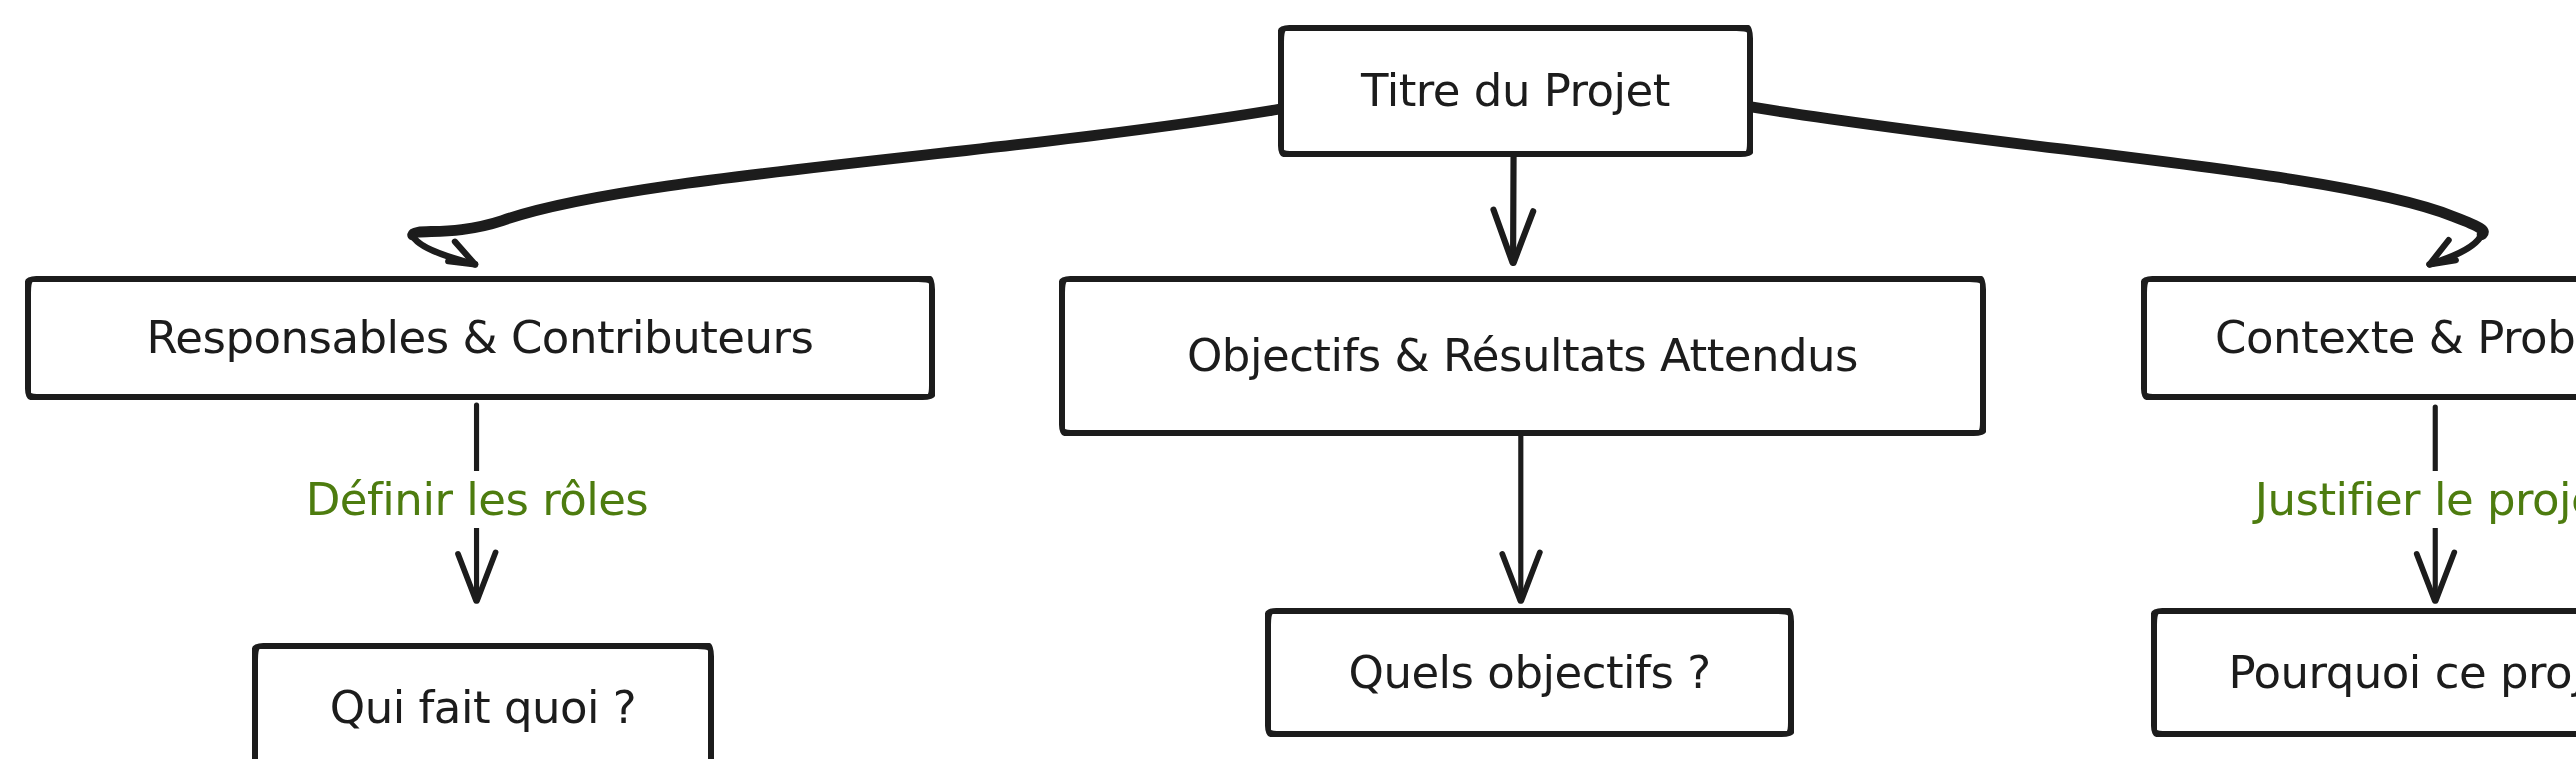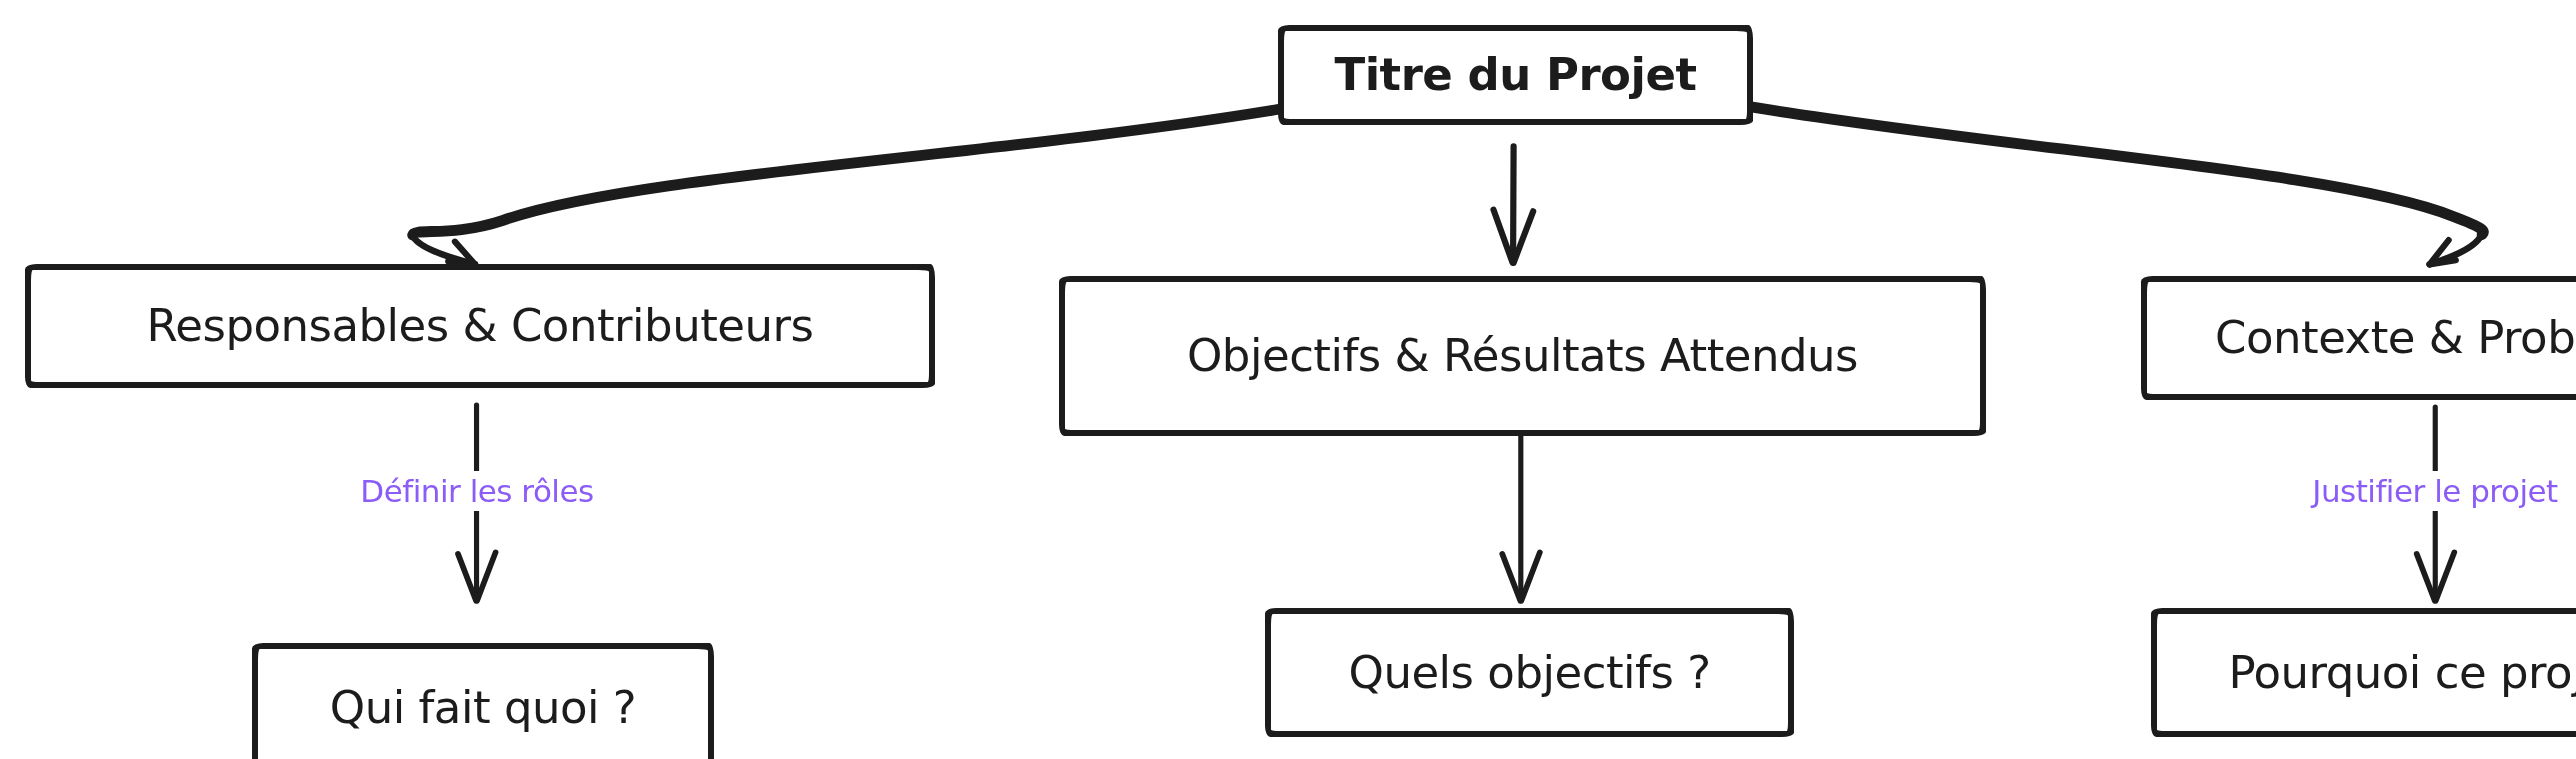--- a/index.html
+++ b/index.html
@@ -52,25 +52,25 @@
     letter-spacing: -0.5px;
     white-space: nowrap;
     line-height: 1.1;
     padding: 0 10.3px;
   }
   .edge-label {
     position: absolute;
     transform: translateX(-50%);
     background: #ffffff;
     padding: 2.1px 14.4px;
-    font-size: 31px;
+    font-size: 45px;
     letter-spacing: -0.5px;
     white-space: nowrap;
     z-index: 3;
-    color: #8b5cf6;
+    color: #4d7c0f;
   }
 </style>
 </head>
 <body>
 
 <div id="canvas">
 
   <svg class="arrows" width="2783" height="760" viewBox="0 0 5402 1475" aria-hidden="true">
 
     <g>
@@ -99,25 +99,25 @@
       <path d="M 2952 786 L 2952 1165" stroke-width="10"></path>
       <path d="M 2916 1075 L 2951 1166 M 2989 1072 L 2953 1166" stroke-width="11"></path>
     </g>
 
     <g>
       <path d="M 4727 790 L 4727 1165" stroke-width="10"></path>
       <path d="M 4691 1075 L 4726 1166 M 4764 1072 L 4728 1166" stroke-width="11"></path>
     </g>
   </svg>
 
-  <div class="node" style="left:1278px; top:25px; width:475px; height:100px;font-weight:bold;">
+  <div class="node" style="left:1278px; top:25px; width:475px; height:132px;">
     <span class="node-text">Titre du Projet</span>
   </div>
 
-  <div class="node" style="left:25px; top:264px; width:910px; height:124px;">
+  <div class="node" style="left:25px; top:276px; width:910px; height:124px;">
     <span class="node-text">Responsables &amp; Contributeurs</span>
   </div>
 
   <div class="node" style="left:1059px; top:276px; width:927px; height:160px;">
     <span class="node-text">Objectifs &amp; Résultats Attendus</span>
   </div>
 
   <div class="node" style="left:2141px; top:276px; width:618px; height:124px;">
     <span class="node-text">Contexte &amp; Problème</span>
   </div>

